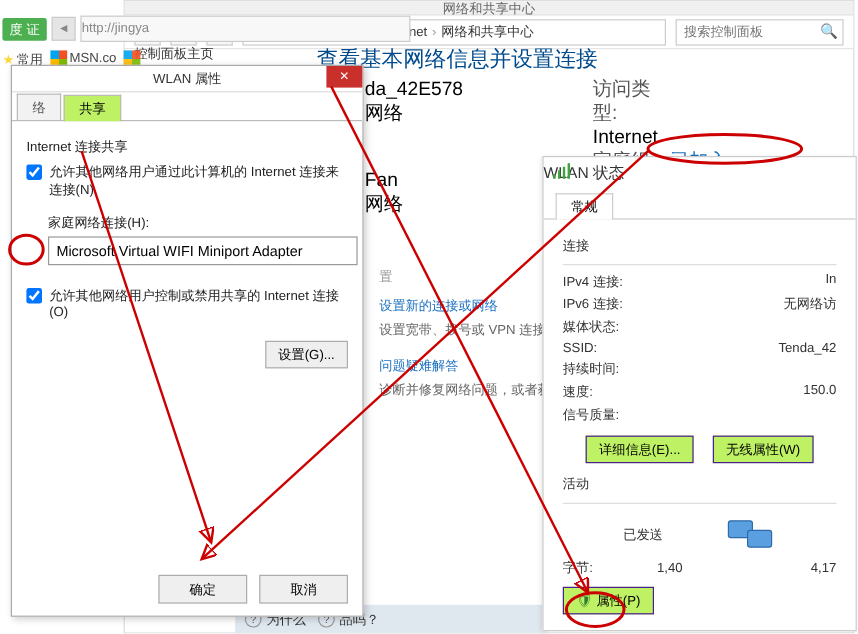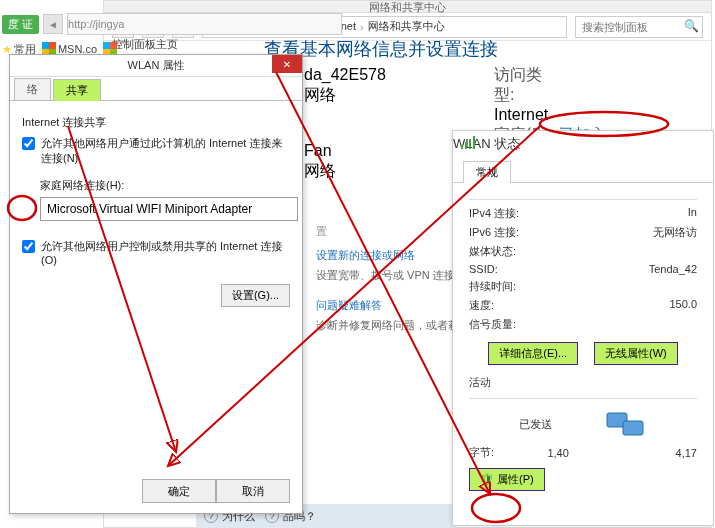--- a/index.html
+++ b/index.html
@@ -20,21 +20,21 @@
   
   .cp-window { position: absolute; top: 0; left: 103px; right: 3px; height: 100%; background: #fff; border: 1px solid #ddd; }
   .cp-titlebar { height: 12px; background: #f0f0f0; border-bottom: 1px solid #ddd; }
   .cp-title-center { position: absolute; top: -1px; left: 50%; transform: translateX(-50%); font-size: 11px; color: #666; }
   .cp-addr { height: 28px; display: flex; align-items: center; gap: 8px; padding: 0 8px; border-bottom: 1px solid #e5e5e5; background: #fff; }
   .nav-arrow { width: 22px; height: 22px; border: 1px solid #ccc; background: #f7f7f7; display: flex; align-items: center; justify-content: center; font-size: 10px; color: #888; cursor: pointer; }
   .up-arrow { width: 22px; height: 22px; border: 1px solid #ccc; background: #f7f7f7; display: flex; align-items: center; justify-content: center; font-size: 12px; color: #666; cursor: pointer; }
   .breadcrumb { flex: 1; border: 1px solid #ccc; height: 22px; display: flex; align-items: center; padding: 0 6px; font-size: 11px; color: #333; }
   .bc-sep { color: #999; padding: 0 4px; }
   .bc-icon { width: 14px; height: 14px; background: linear-gradient(#6fb1e4,#2f77c0); border-radius: 2px; margin-right: 4px; }
-  .search-box { width: 128px; border: 1px solid #ccc; height: 22px; padding: 2px 20px 2px 6px; font-size: 11px; color: #888; }
+  .search-box { width: 140px; border: 1px solid #ccc; height: 22px; padding: 2px 20px 2px 6px; font-size: 11px; color: #888; }
   .search-wrap { position: relative; }
   .search-mag { position: absolute; right: 4px; top: 3px; font-size: 12px; color: #888; }
   .cp-subheader { position: absolute; top: 36px; left: 8px; font-size: 11px; color: #333; }
   .cp-heading { position: absolute; top: 36px; left: 160px; color: #004b8d; font-size: 18px; }
 
   .net-panel { position: absolute; top: 64px; left: 200px; font-size: 16px; line-height: 20px; }
   .net-panel .label { color: #555; display: inline-block; width: 60px; }
   .net-panel .link { color: #1a6fbf; }
   .net-panel .link-u { color: #1a6fbf; }
 
@@ -50,21 +50,21 @@
   .tab-strip { height: 24px; border-bottom: 1px solid #bbb; display: flex; align-items: flex-end; padding-left: 4px; background: #fff; }
   .tab { border: 1px solid #bbb; border-bottom: none; padding: 3px 12px; font-size: 11px; background: #fff; margin-right: 2px; cursor: pointer; }
   .tab.inactive { background: #f2f2f2; color: #555; }
   .tab.active { background: #bef264; position: relative; top: 1px; }
   .prop-body { padding: 14px 12px; font-size: 11px; color: #222; }
   .group-label { margin-bottom: 6px; }
   .chk-row { display: flex; align-items: flex-start; gap: 6px; margin: 4px 0 12px 0; }
   .chk { width: 13px; height: 13px; margin-top: 1px; }
   .combo { width: 258px; height: 24px; border: 1px solid #999; padding: 3px 6px; font-size: 12px; margin: 4px 0 14px 0; }
   .settings-btn { border: 1px solid #adadad; background: #efefef; padding: 3px 10px; font-size: 11px; cursor: pointer; float: right; margin-top: 6px; }
-  .dlg-buttons { position: absolute; bottom: 10px; right: 12px; display: flex; }
+  .dlg-buttons { position: absolute; bottom: 10px; right: 12px; display: flex; gap: 10px; }
   .dlg-btn { border: 1px solid #adadad; background: #efefef; width: 74px; height: 24px; font-size: 11px; cursor: pointer; }
 
   
   .status-win { position: absolute; top: 130px; left: 452px; width: 262px; height: 396px; background: #fff; border: 1px solid #ccc; box-shadow: -1px 1px 4px rgba(0,0,0,0.1); z-index: 4; }
   .sig-icon { position: absolute; left: 8px; top: 4px; width: 16px; height: 14px; }
   .sig-bar { position: absolute; bottom: 0; width: 2px; background: #3fa33f; }
   .status-title { text-align: left; font-size: 13px; padding: 4px 0 6px 0; color: #333; }
   .status-tabs { border-bottom: 1px solid #ccc; padding-left: 10px; height: 24px; display: flex; align-items: flex-end; }
   .status-tab { border: 1px solid #ccc; border-bottom: none; background: #fff; padding: 3px 12px; font-size: 11px; cursor: pointer; position: relative; top: 1px; }
   .status-body { padding: 10px 16px; font-size: 11px; color: #333; }
@@ -196,20 +196,21 @@
     <span class="sig-bar" style="left:0;height:4px;"></span>
     <span class="sig-bar" style="left:4px;height:7px;"></span>
     <span class="sig-bar" style="left:8px;height:10px;"></span>
     <span class="sig-bar" style="left:12px;height:13px;"></span>
   </div>
   <div class="status-title">WLAN 状态</div>
   <div class="status-tabs">
     <div class="status-tab">常规</div>
   </div>
   <div class="status-body">
+    <div class="sec-head">连接</div>
     <div class="hr"></div>
     <div class="kv">
         <span class="k">IPv4 连接:</span>
         <span class="v">In</span>
       </div>
     <div class="kv">
         <span class="k">IPv6 连接:</span>
         <span class="v">无网络访</span>
       </div>
     <div class="kv">

